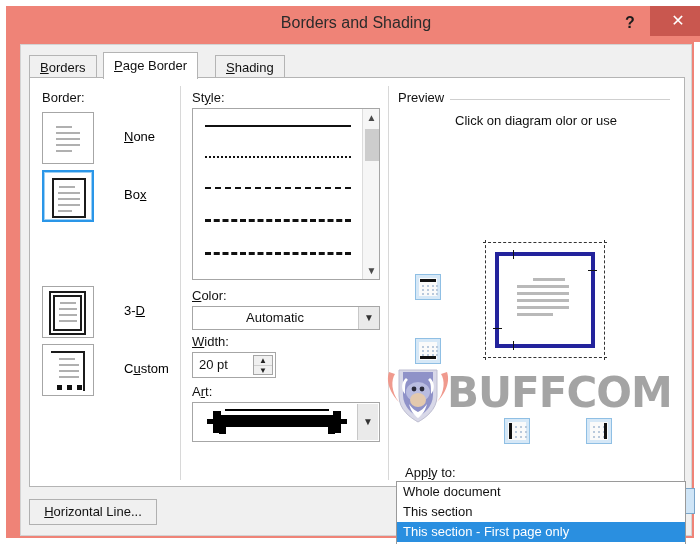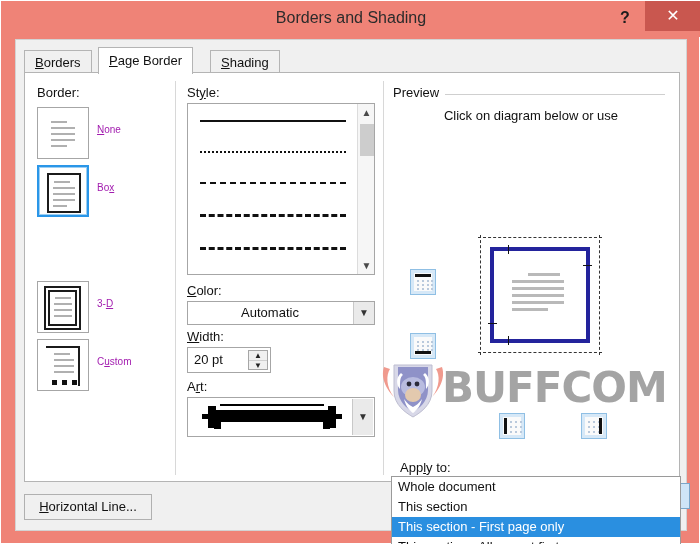--- a/index.html
+++ b/index.html
@@ -7,21 +7,21 @@
     width: 700px; height: 544px;
     font-family: "Liberation Sans", sans-serif;
     overflow: hidden;
     background: #ef8377;
   }
 
   #dialog {
     position: absolute; left: 0; top: 0;
     width: 700px; height: 544px;
     background: #ef8377;
-    border: 1px solid #ffffff;
+    border: 6px solid #ffffff;
   }
 
   
   #titlebar {
     position: absolute; left: 0; top: 0;
     width: 700px; height: 36px;
     background: #ef8377;
   }
   #title-text {
     position: absolute; left: 0; top: 8px; width: 700px;
@@ -106,22 +106,22 @@
     position: absolute; left: 0; top: 0;
     width: 52px; height: 52px;
     background: #ffffff;
     border: 1px solid #a6a6a6;
   }
   .setting-item.selected .setting-box {
     border: 2px solid #2a96e8;
     box-shadow: 0 0 0 1px #9dcff3 inset;
   }
   .setting-name {
-    position: absolute; left: 60px; top: 17px;
-    font-size: 10px; color: #a21caf; white-space: nowrap;
+    position: absolute; left: 82px; top: 17px;
+    font-size: 13px; color: #000000; white-space: nowrap;
   }
   
   .mini-page { position: absolute; left: 8px; top: 6px; width: 34px; height: 40px; }
   .mp-sheet { position: absolute; left: 0; top: 0; width: 100%; height: 100%; background: #fff; }
   .mp-line { position: absolute; left: 5px; height: 2px; background: #b0b0b0; }
   .mp-line.s { width: 16px; }
   .mp-line.l { width: 24px; }
 
   .brd-box { border: 2px solid #1b1b1b; }
   .brd-shadow { border: 2px solid #1b1b1b; box-shadow: 3px 3px 0 0 #1b1b1b; }
@@ -449,21 +449,21 @@
           <div class="art-bar" style="left:30px; top:4px; width:104px; height:2px;"></div>
         </div>
         <div id="art-arrow">▼</div>
       </div>
 
       <div class="vdiv" style="left:358px; top:8px; height:394px;"></div>
 
       <div class="lbl" id="preview-label">Preview</div>
       <div id="preview-rule"></div>
       <div id="preview-hint">
-        <span>Click on diagram below or use</span><br>
+        <span>Click on diagram olor or use</span><br>
       </div>
 
       <div id="preview-diagram">
         <div class="pd-guide" style="left:-12px; top:-10px; width:124px;"></div>
         <div class="pd-guide" style="left:-12px; bottom:-10px; width:124px;"></div>
         <div class="pd-guide-v" style="left:-10px; top:-12px; height:120px;"></div>
         <div class="pd-guide-v" style="right:-10px; top:-12px; height:120px;"></div>
         <div id="pd-border"></div>
         <div class="pd-text" style="left:38px; top:26px; width:32px;"></div>
         <div class="pd-text" style="left:22px; top:33px; width:52px;"></div>

